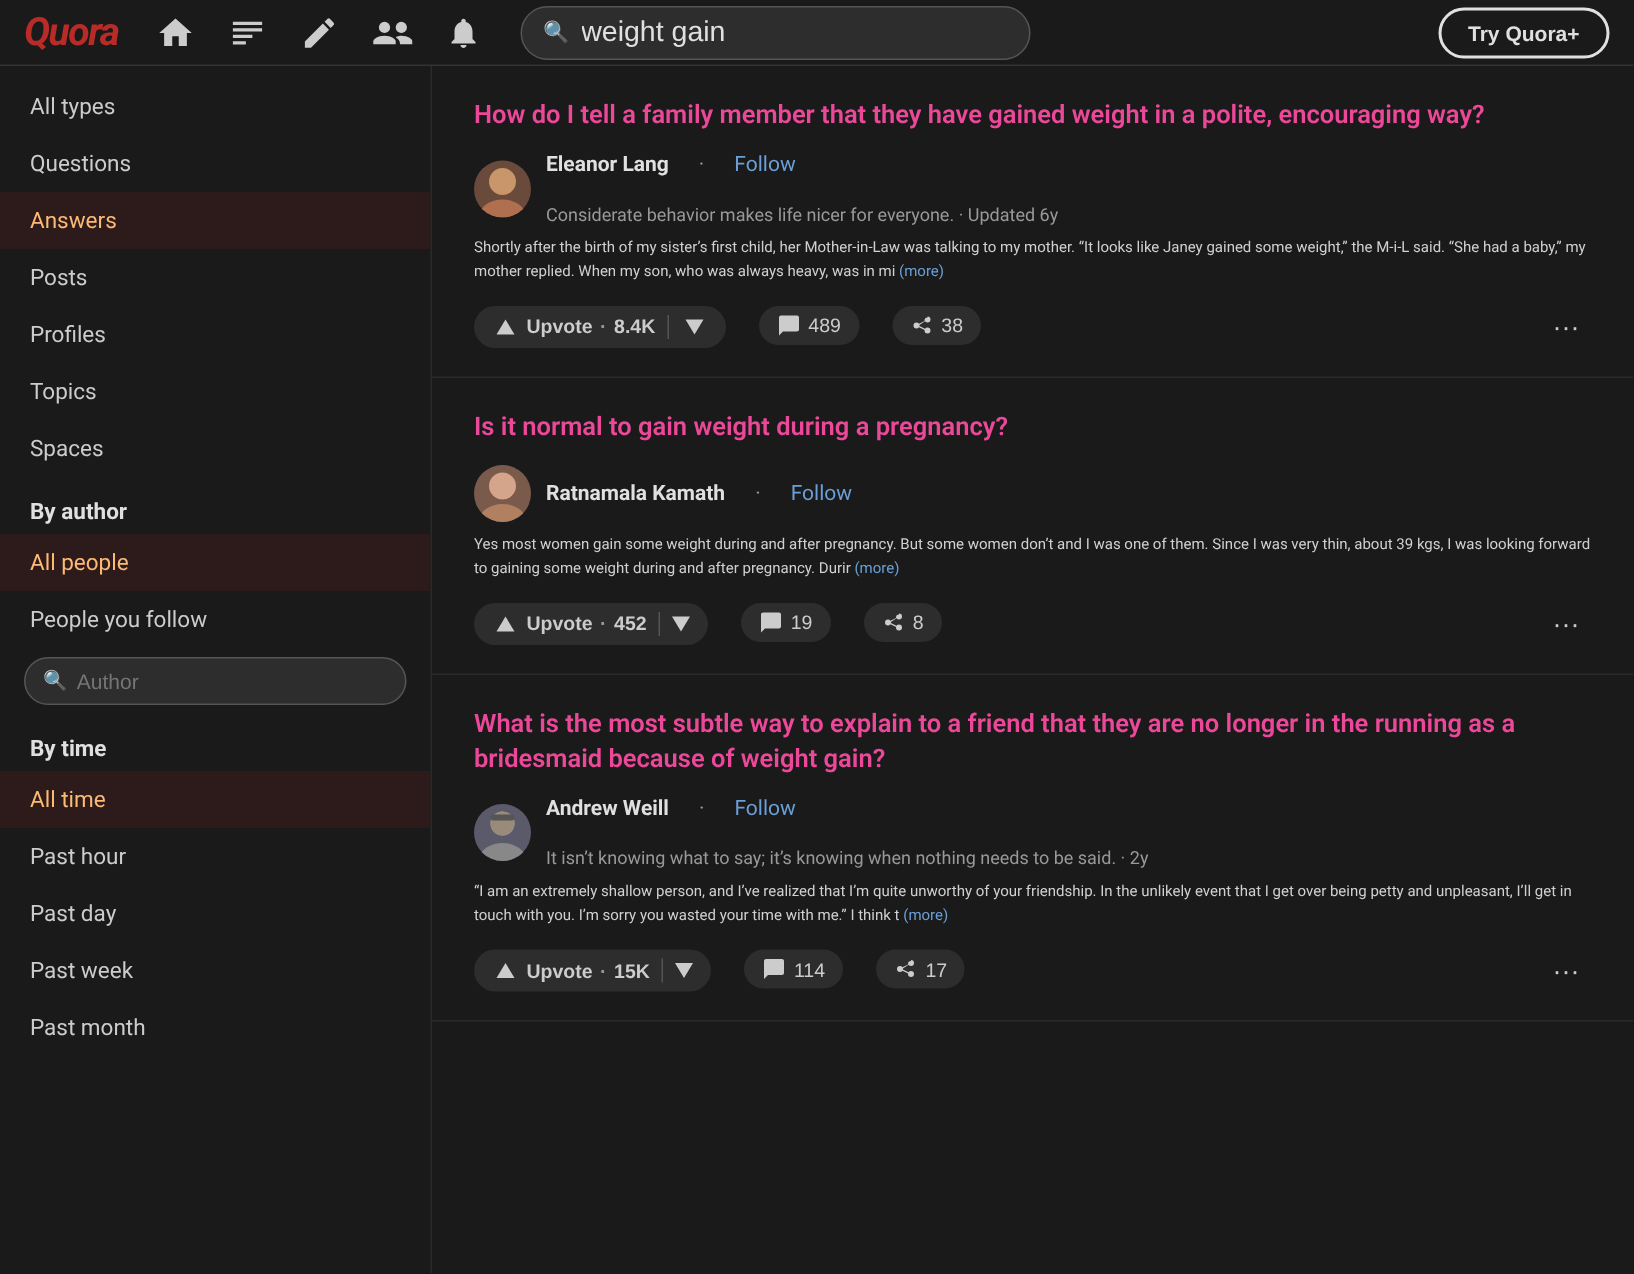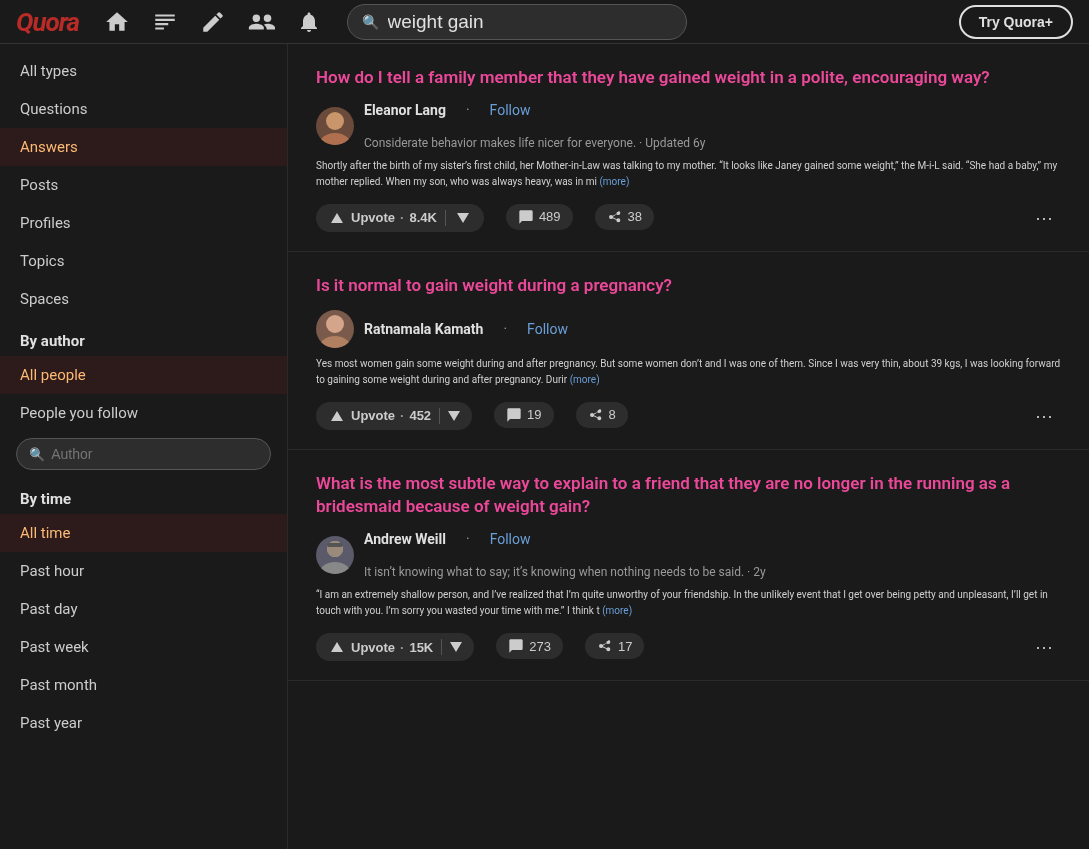--- a/index.html
+++ b/index.html
@@ -370,21 +370,20 @@
       <span class="search-icon-sm">🔍</span>
       <input type="text" placeholder="Author" style="">
     </div>
 
     <div class="sidebar-section-label">By time</div>
     <div class="sidebar-item active">All time</div>
     <div class="sidebar-item">Past hour</div>
     <div class="sidebar-item">Past day</div>
     <div class="sidebar-item">Past week</div>
     <div class="sidebar-item">Past month</div>
-    <div class="sidebar-item">Past year</div>
 
   </aside>
 
   <main class="content">
 
     <div class="answer-card">
       <a class="answer-question-link">How do I tell a family member that they have gained weight in a polite, encouraging way?</a>
       <div class="author-row">
         <div class="avatar avatar-eleanor">
           <svg width="38" height="38" viewBox="0 0 38 38">
@@ -523,21 +522,21 @@
           </button>
           <div class="divider-v"></div>
           <button class="downvote-btn">
             <div class="arrow-down"></div>
           </button>
         </div>
         <button class="action-btn">
           <svg width="16" height="16" viewBox="0 0 24 24" fill="currentColor">
               <path d="M20 2H4c-1.1 0-2 .9-2 2v18l4-4h14c1.1 0 2-.9 2-2V4c0-1.1-.9-2-2-2z"></path>
             </svg>
-          <span>273</span>
+          <span>114</span>
         </button>
         <button class="action-btn">
           <svg width="16" height="16" viewBox="0 0 24 24" fill="currentColor">
               <path d="M17 3a3 3 0 0 1 3 3 3 3 0 0 1-3 3 3 3 0 0 1-2.46-1.28L8.91 11.5a3 3 0 0 1 .09.5 3 3 0 0 1-.09.5l5.63 2.78A3 3 0 0 1 17 14a3 3 0 0 1 3 3 3 3 0 0 1-3 3 3 3 0 0 1-3-3 3 3 0 0 1 .09-.5L8.46 13.72A3 3 0 0 1 6 15a3 3 0 0 1-3-3 3 3 0 0 1 3-3 3 3 0 0 1 2.46 1.28l5.63-2.78A3 3 0 0 1 14 7a3 3 0 0 1 3-3z"></path>
             </svg>
           <span>17</span>
         </button>
         <button class="more-btn">···</button>
       </div>
     </div>

